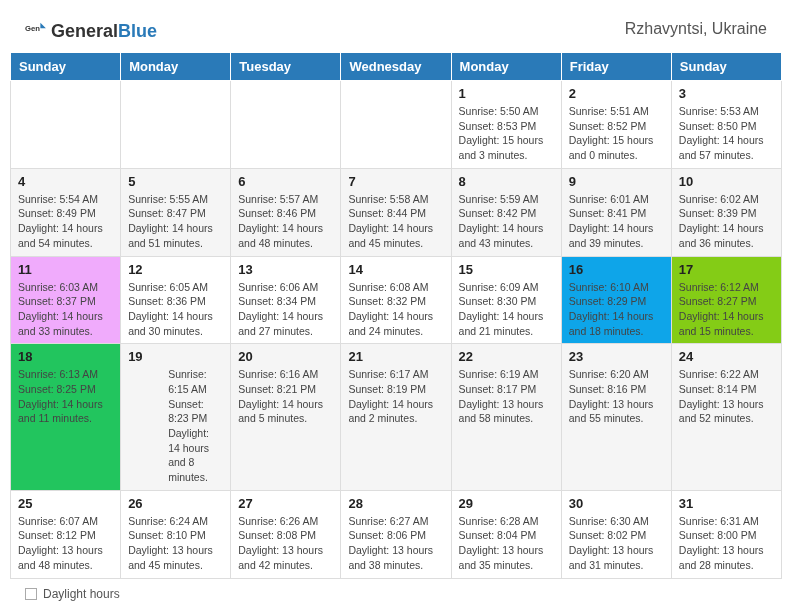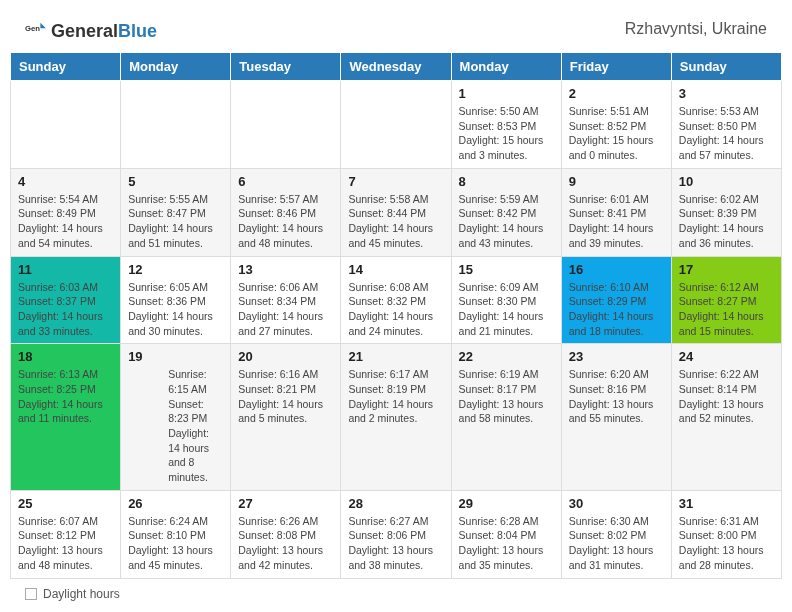--- a/index.html
+++ b/index.html
@@ -198,21 +198,21 @@
         </td>
         <td style="background: rgb(245, 245, 245);">
           <div class="day-number">10</div>
           <div class="day-info" style="white-space: pre-line;">Sunrise: 6:02 AM
 Sunset: 8:39 PM
 Daylight: 14 hours
 and 36 minutes.</div>
         </td>
       </tr>
       <tr>
-        <td style="background: #14b8a6;">
+        <td style="background: #f0abfc;">
           <div class="day-number">11</div>
           <div class="day-info" style="white-space: pre-line;">Sunrise: 6:03 AM
 Sunset: 8:37 PM
 Daylight: 14 hours
 and 33 minutes.</div>
         </td>
         <td style="background: rgb(255, 255, 255);">
           <div class="day-number">12</div>
           <div class="day-info" style="white-space: pre-line;">Sunrise: 6:05 AM
 Sunset: 8:36 PM

